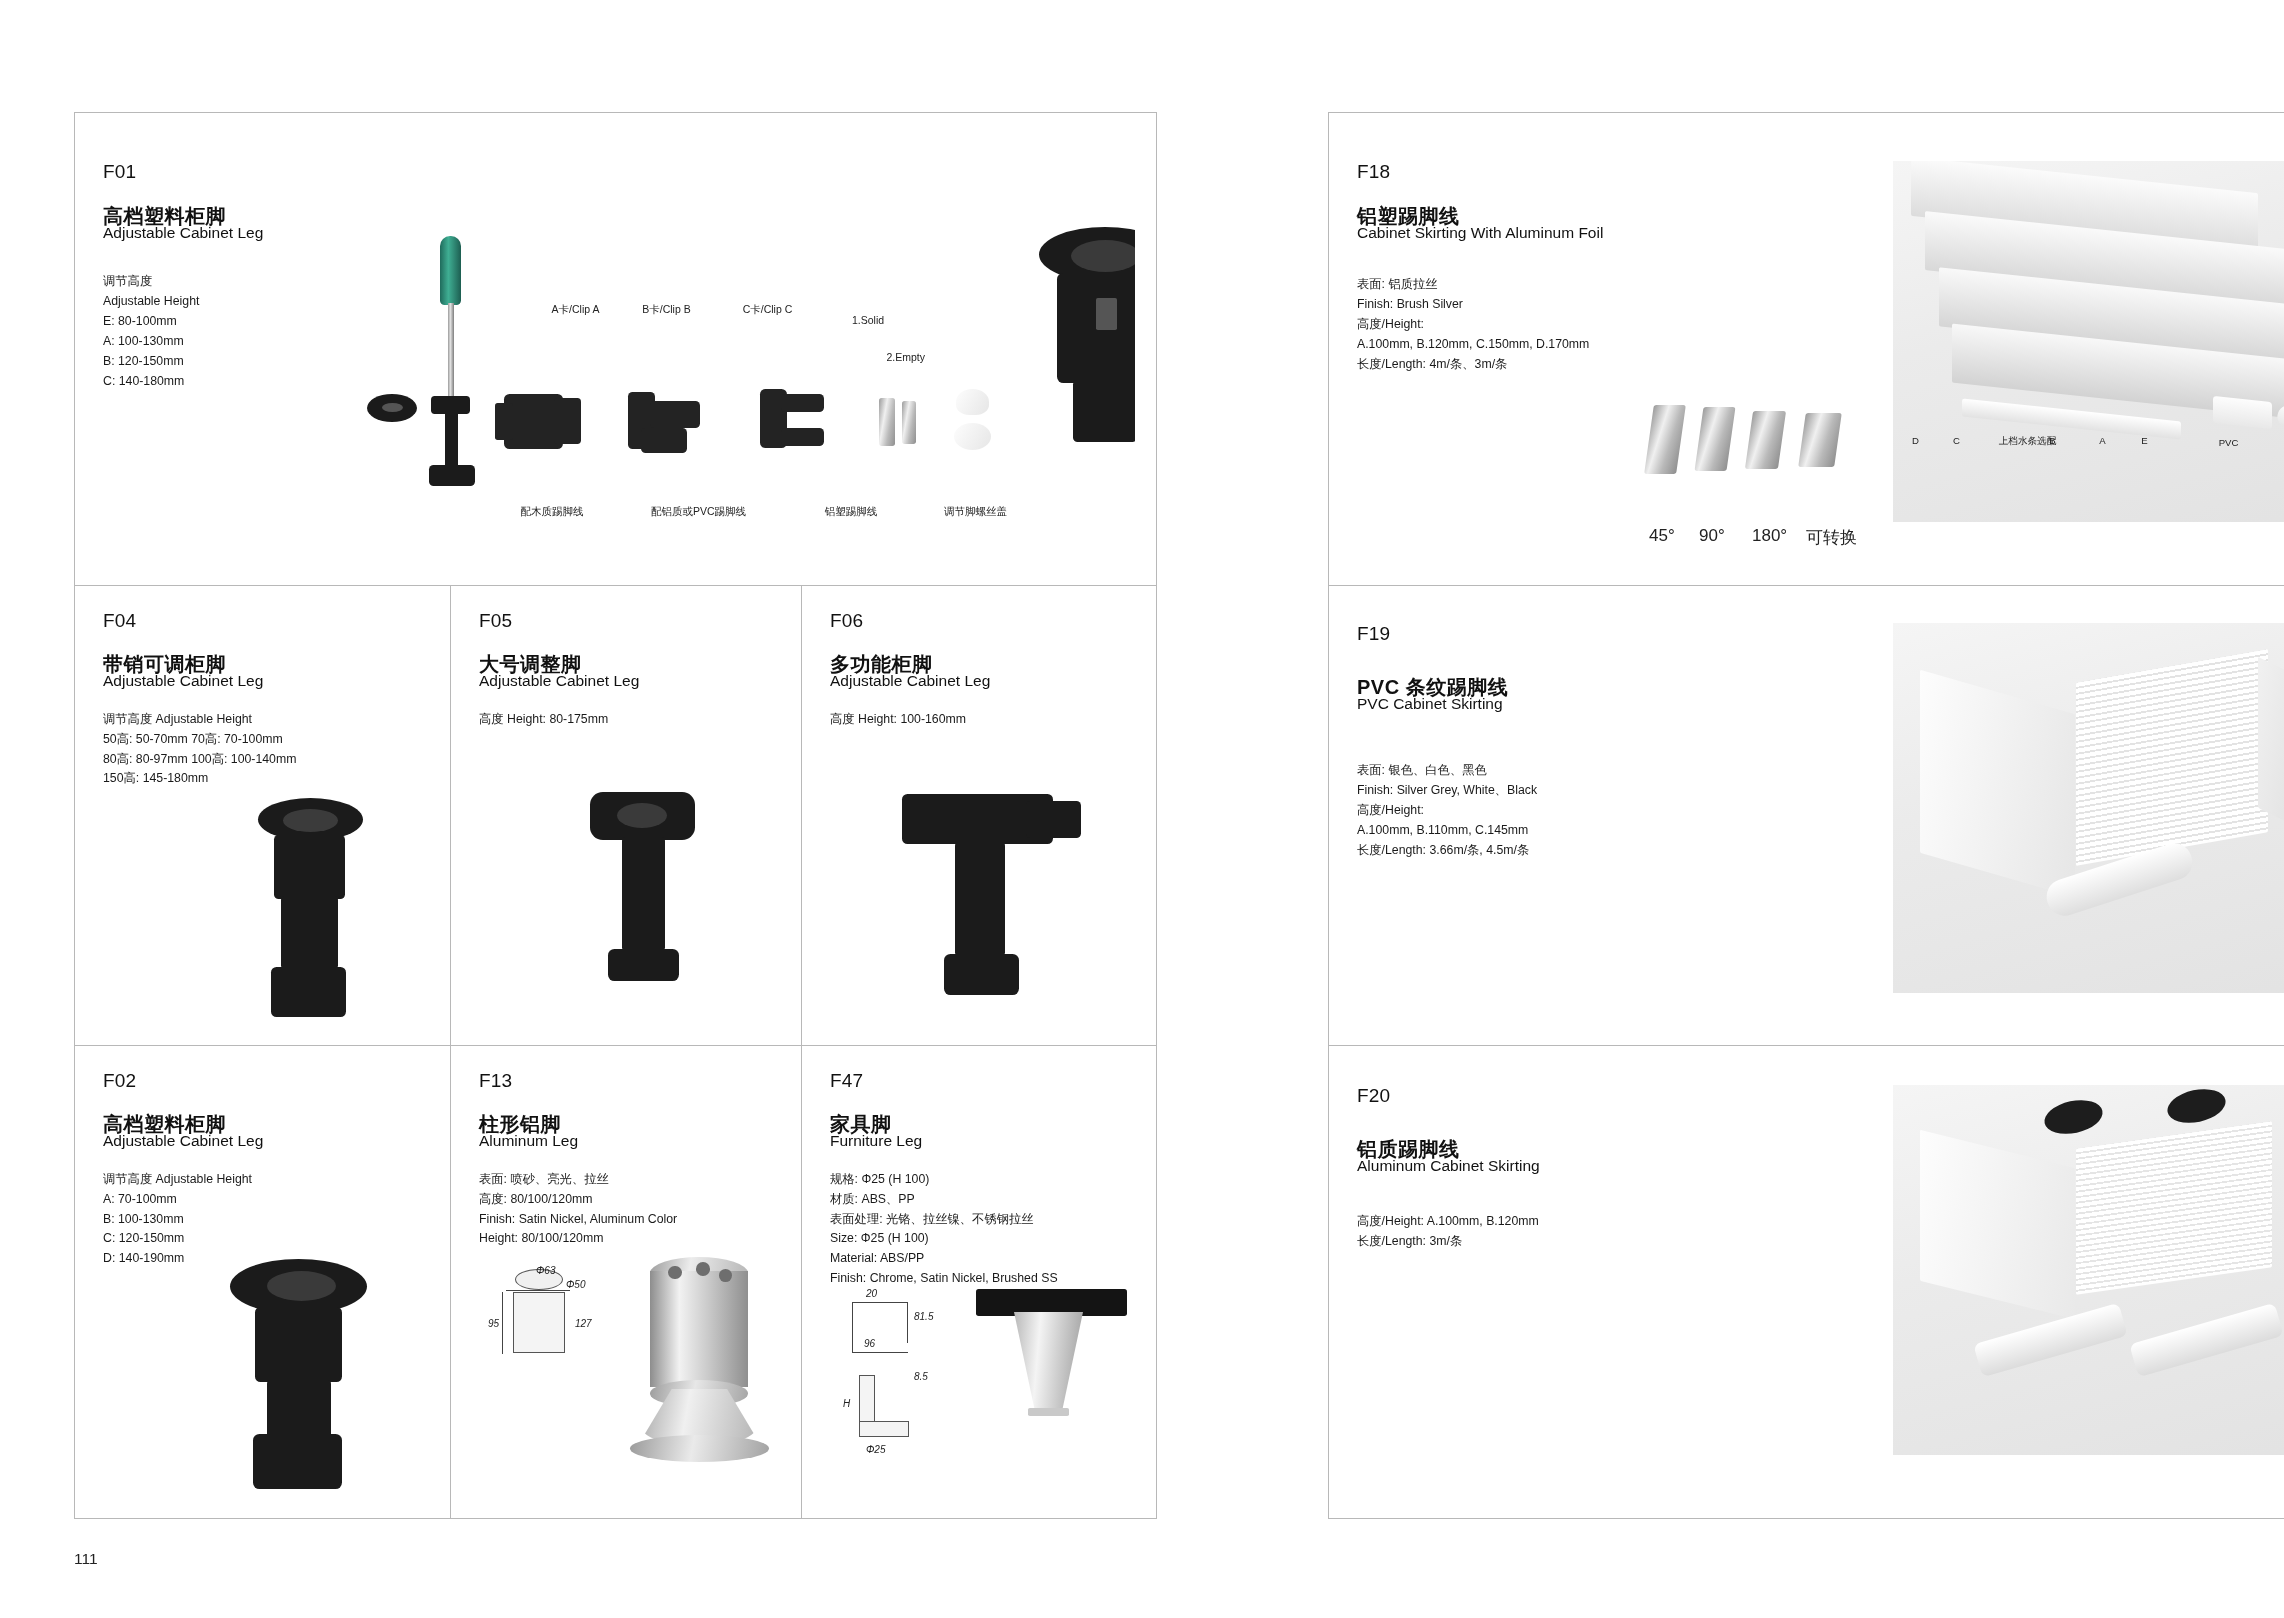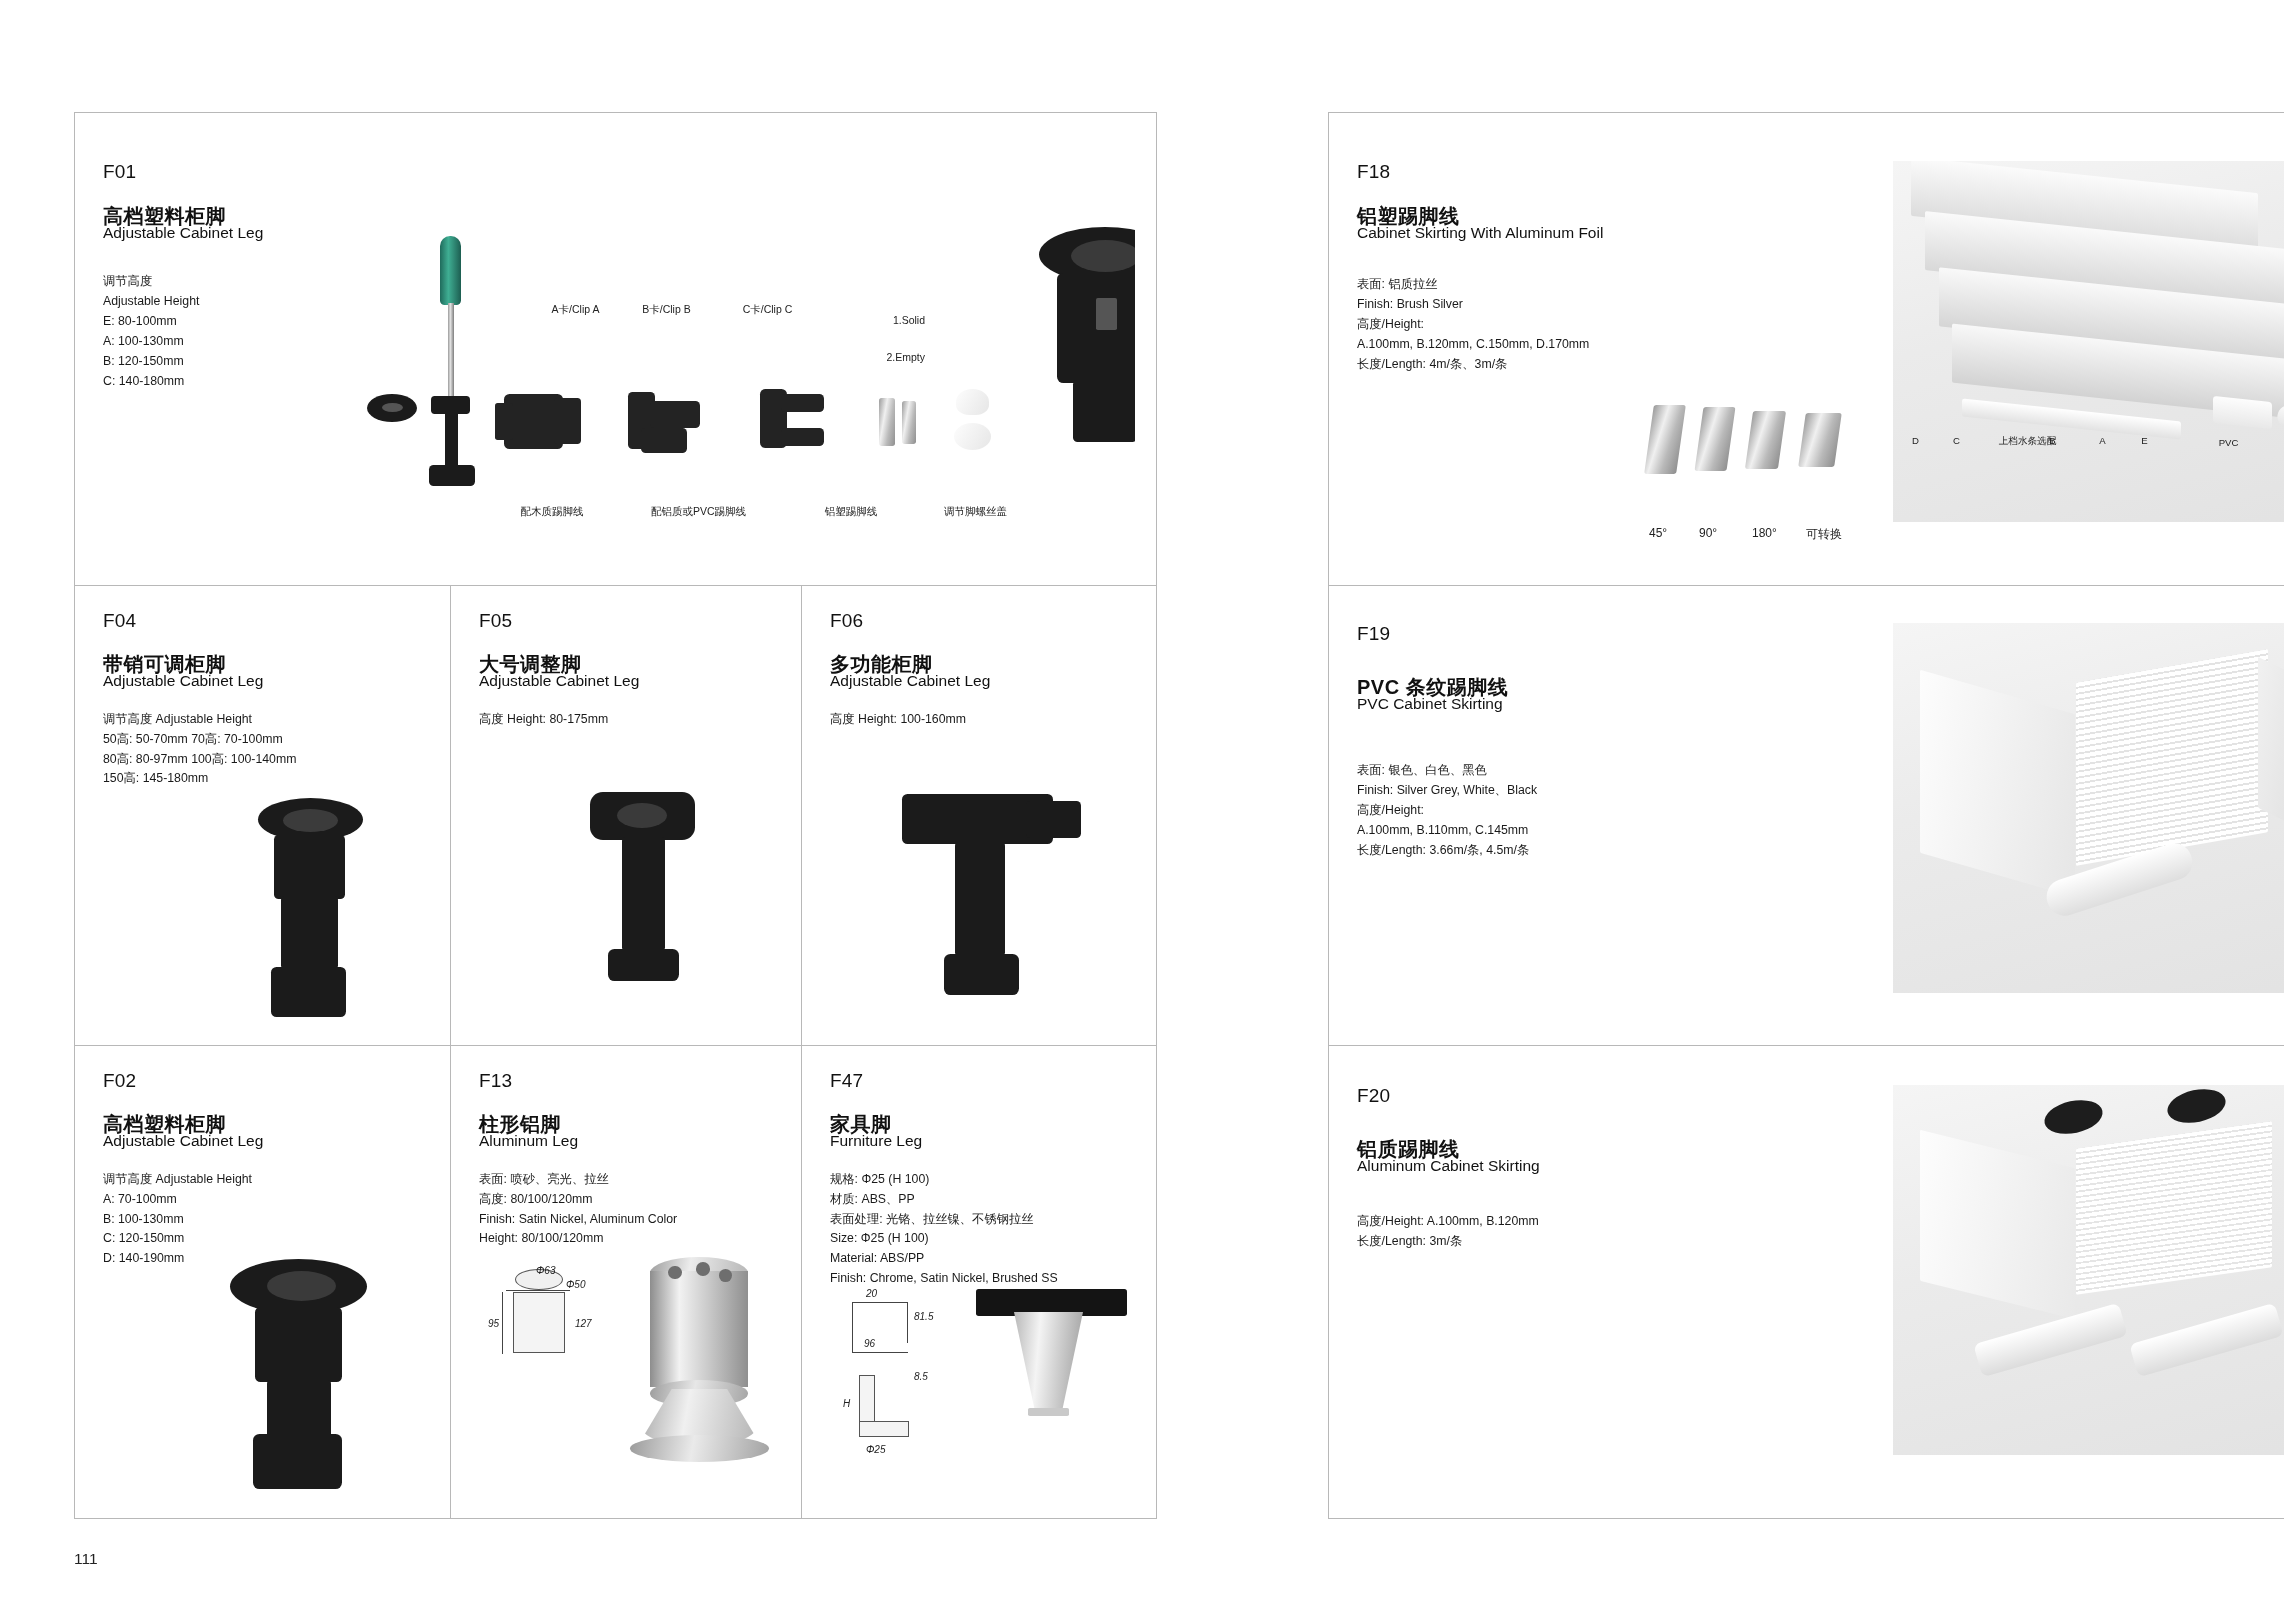--- a/index.html
+++ b/index.html
@@ -162,21 +162,21 @@
   .tiny-label {
     position: absolute;
     font-size: 9.6px;
     color: #222;
     text-align: center;
   }
 
   
   .angle-row {
     position: absolute;
-    font-size: 12px;
+    font-size: 17px;
     color: #222;
   }
 
   
   .tech {
     position: absolute;
   }
   .tech .ln {
     position: absolute;
     background: #444;
@@ -245,21 +245,21 @@
             <div class="shape blk" style="left:681px;top:9px;width:132px;height:55px;border-radius:50%;"></div>
             <div class="shape" style="left:713px;top:22px;width:69px;height:32px;border-radius:50%;background:#3a3a3a;"></div>
             <div class="shape blk" style="left:699px;top:55px;width:96px;height:110px;border-radius:6.4px;"></div>
             <div class="shape blk" style="left:715px;top:162px;width:64px;height:62px;border-radius:4.6px;"></div>
             <div class="shape" style="left:738px;top:80px;width:20.6px;height:32px;background:#555;border-radius:1.8px;"></div>
           </div>
 
           <div class="small-label" style="left:457px;top:190px;width:87px;">A卡/Clip A</div>
           <div class="small-label" style="left:548px;top:190px;width:87px;">B卡/Clip B</div>
           <div class="small-label" style="left:649px;top:190px;width:87px;">C卡/Clip C</div>
-          <div class="small-label" style="left:777px;top:201px;width:73px;text-align:right;">1.Solid</div>
+          <div class="small-label" style="left:777px;top:201px;width:73px;text-align:left;">1.Solid</div>
           <div class="small-label" style="left:777px;top:238px;width:73px;text-align:right;">2.Empty</div>
 
           <div class="caption" style="left:411px;top:391px;width:132px;">配木质踢脚线</div>
           <div class="caption" style="left:548px;top:391px;width:151px;">配铝质或PVC踢脚线</div>
           <div class="caption" style="left:719px;top:391px;width:114px;">铝塑踢脚线</div>
           <div class="caption" style="left:841px;top:391px;width:119px;text-align:center;">调节脚螺丝盖</div>
         </div>
       </div>
 
       <div class="row row-r2">

